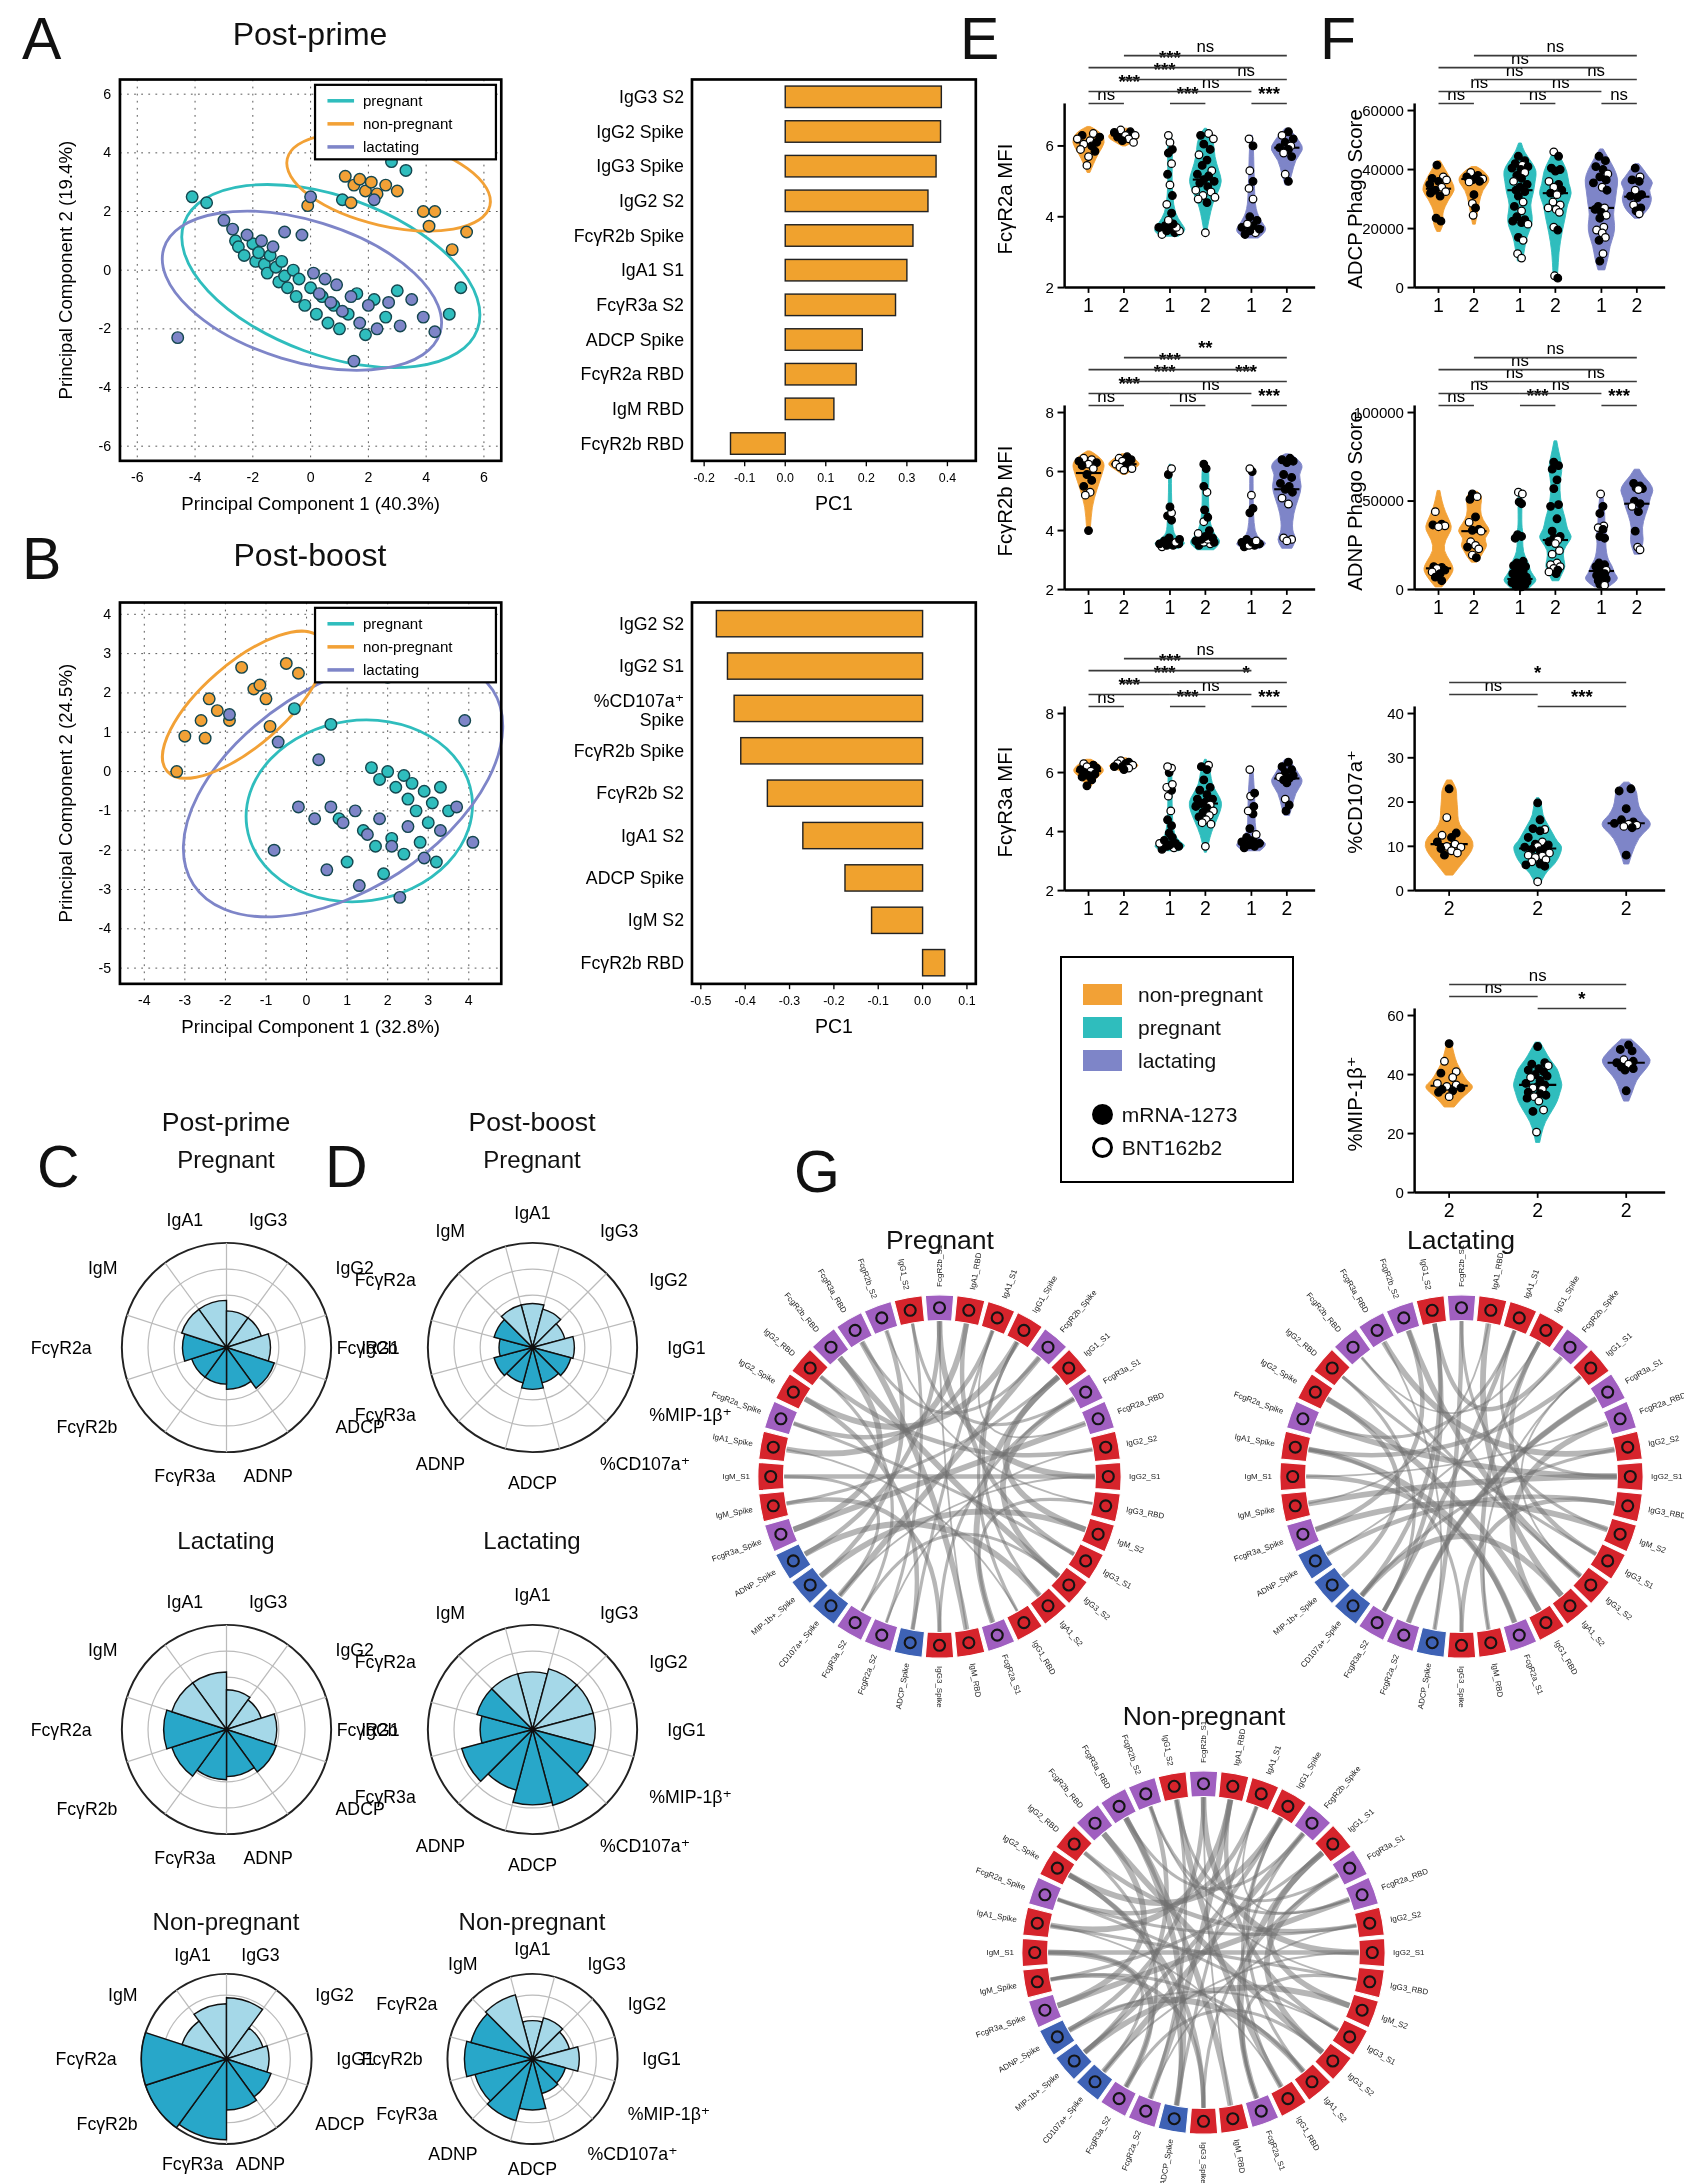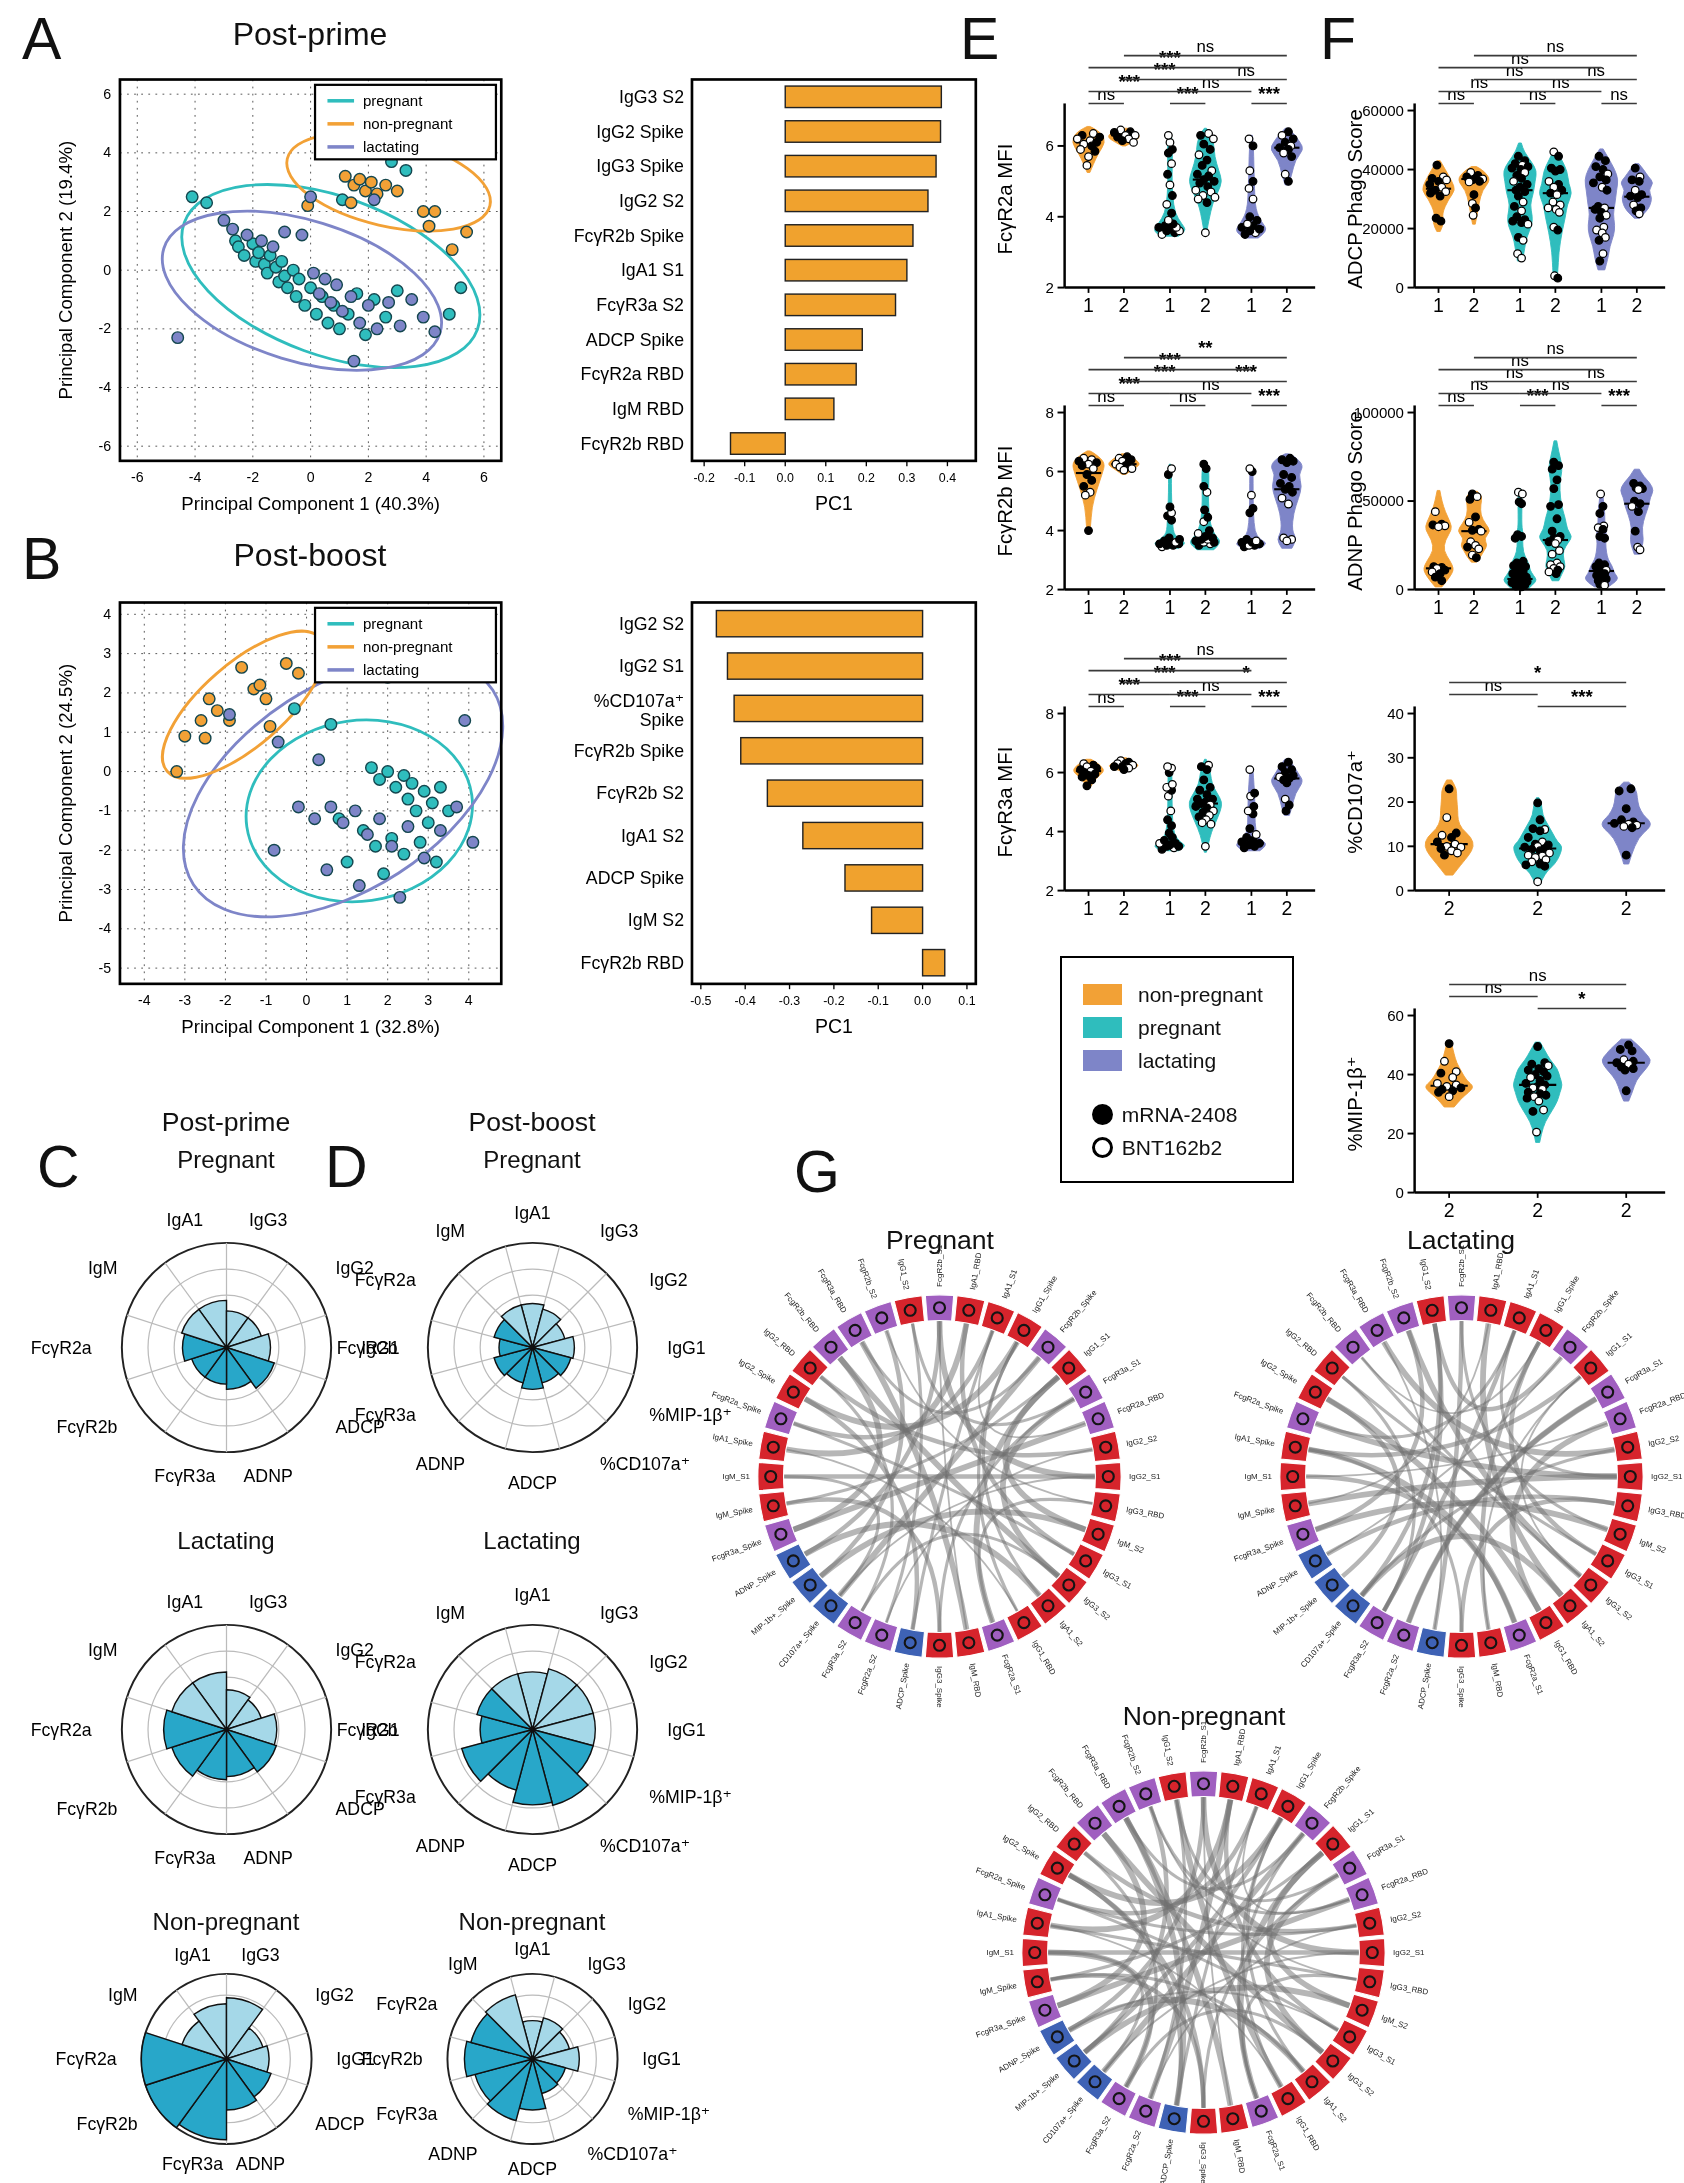--- a/index.html
+++ b/index.html
@@ -1650,21 +1650,21 @@
       <span class="legsw" id="sw1" style="background: rgb(47, 189, 189);"></span>
       <span>pregnant</span>
       </div>
     <div class="legrow">
       <span class="legsw" id="sw2" style="background: rgb(126, 133, 200);"></span>
       <span>lactating</span>
       </div>
     <div style="height:12.4px;"></div>
     <div class="legrow">
       <span class="legmk mk-filled"></span>
-      <span>mRNA-2408</span>
+      <span>mRNA-1273</span>
       </div>
     <div class="legrow">
       <span class="legmk mk-open"></span>
       <span>BNT162b2</span>
       </div>
   </div>
 
   <div class="stitle" style="left:940px;top:1225px;">Pregnant</div>
   <svg style="left:718px;top:1255px;" width="443" height="443" viewBox="0 0 500 500">
       <g>

